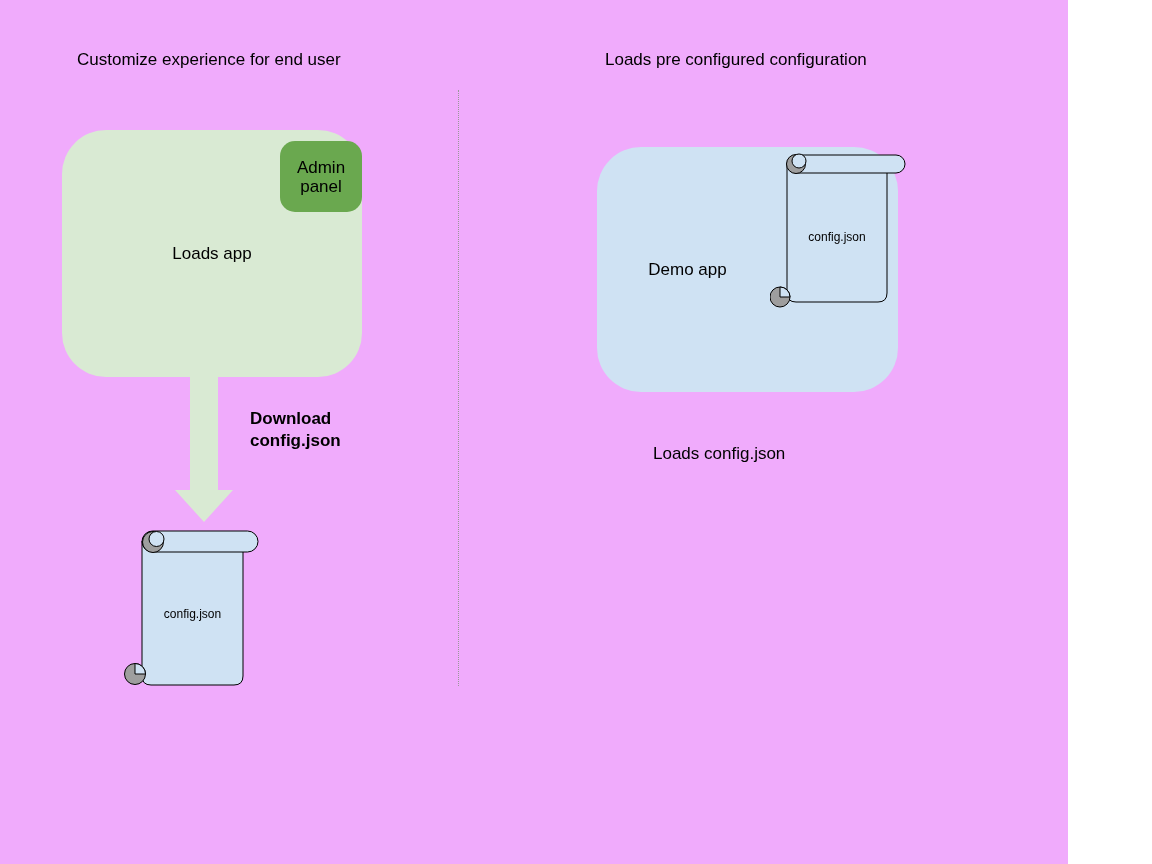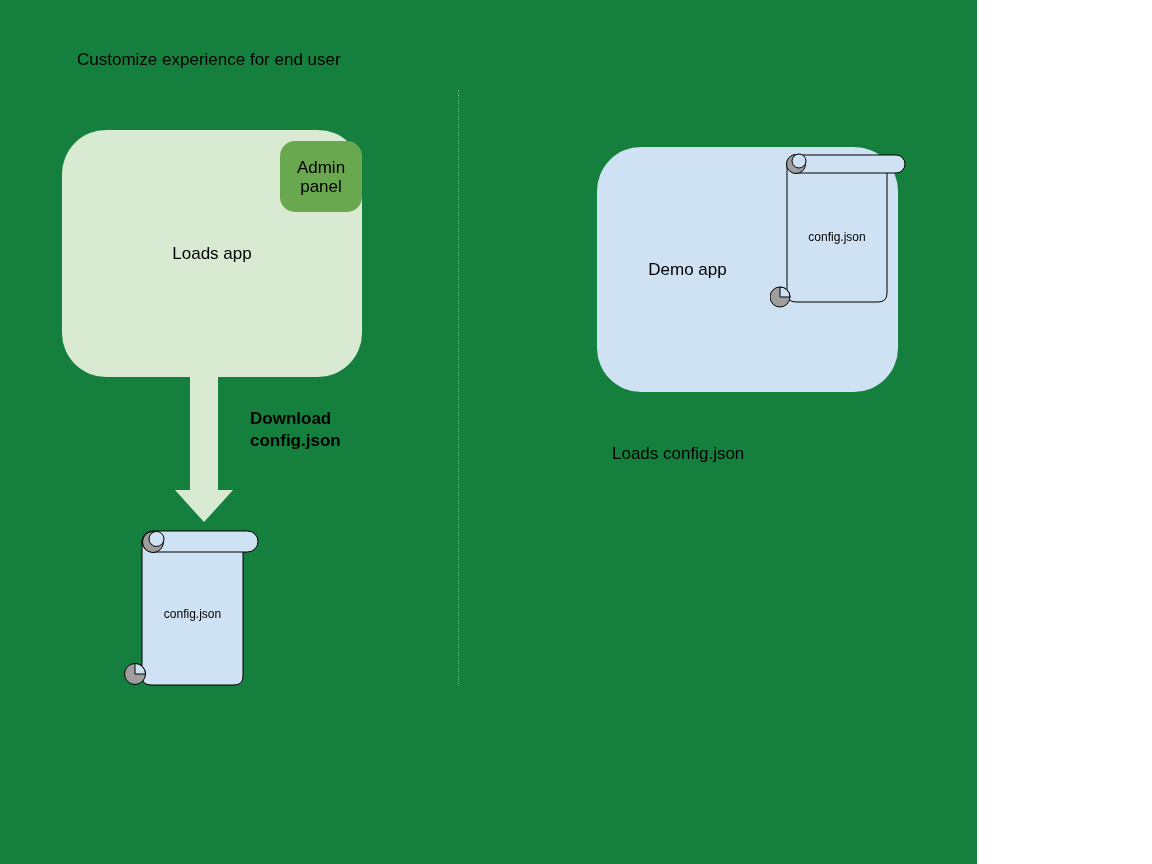--- a/index.html
+++ b/index.html
@@ -7,22 +7,22 @@
     --app-green:#d9ead3;
     --panel-green:#6aa84f;
     --app-blue:#cfe2f3;
     --curl-gray:#9e9e9e;
     --ink:#000000;
     --divider:#999999;
   }
   html,body{margin:0;padding:0;background:#ffffff;}
   .canvas{
     position:relative;
-    width:977px;height:864px;
-    background:#15803d;
+    width:1068px;height:864px;
+    background:#f0abfc;
     font-family:"Liberation Sans", sans-serif;
     color:var(--ink);
     overflow:hidden;
   }
   .abs{position:absolute;}
   .heading{font-size:17px;line-height:20px;white-space:nowrap;}
   .divider{
     width:0;border-left:1px dotted var(--divider);
   }
   .admin-app{
@@ -52,30 +52,31 @@
   }
   .scroll-label.left{left:142px;top:606px;width:101px;}
   .scroll-label.right{left:787px;top:229px;width:100px;}
   .demo-app{
     left:597px;top:147px;width:301px;height:245px;
     background:var(--app-blue);
     border-radius:44px;
     display:flex;align-items:center;justify-content:center;
     padding-right:120px;box-sizing:border-box;
   }
-  .caption{left:612px;top:444px;font-size:17px;line-height:20px;white-space:nowrap;}
+  .caption{left:653px;top:444px;font-size:17px;line-height:20px;white-space:nowrap;}
   .scroll-shape path, .scroll-shape rect, .scroll-shape circle{stroke:#000;stroke-width:1;}
 </style>
 </head>
 <body>
 
 <div class="canvas">
 
   <div class="abs heading" style="left:77px;top:50px;">Customize experience for end user</div>
 
+  <div class="abs heading" style="left:605px;top:50px;">Loads pre configured configuration</div>
 
   <div class="abs divider" style="left:458px;top:90px;height:596px;"></div>
 
   <div class="abs admin-app">
     <span class="app-label">Loads app</span>
     <div class="admin-panel">
       <span>Admin panel</span>
     </div>
   </div>
 

